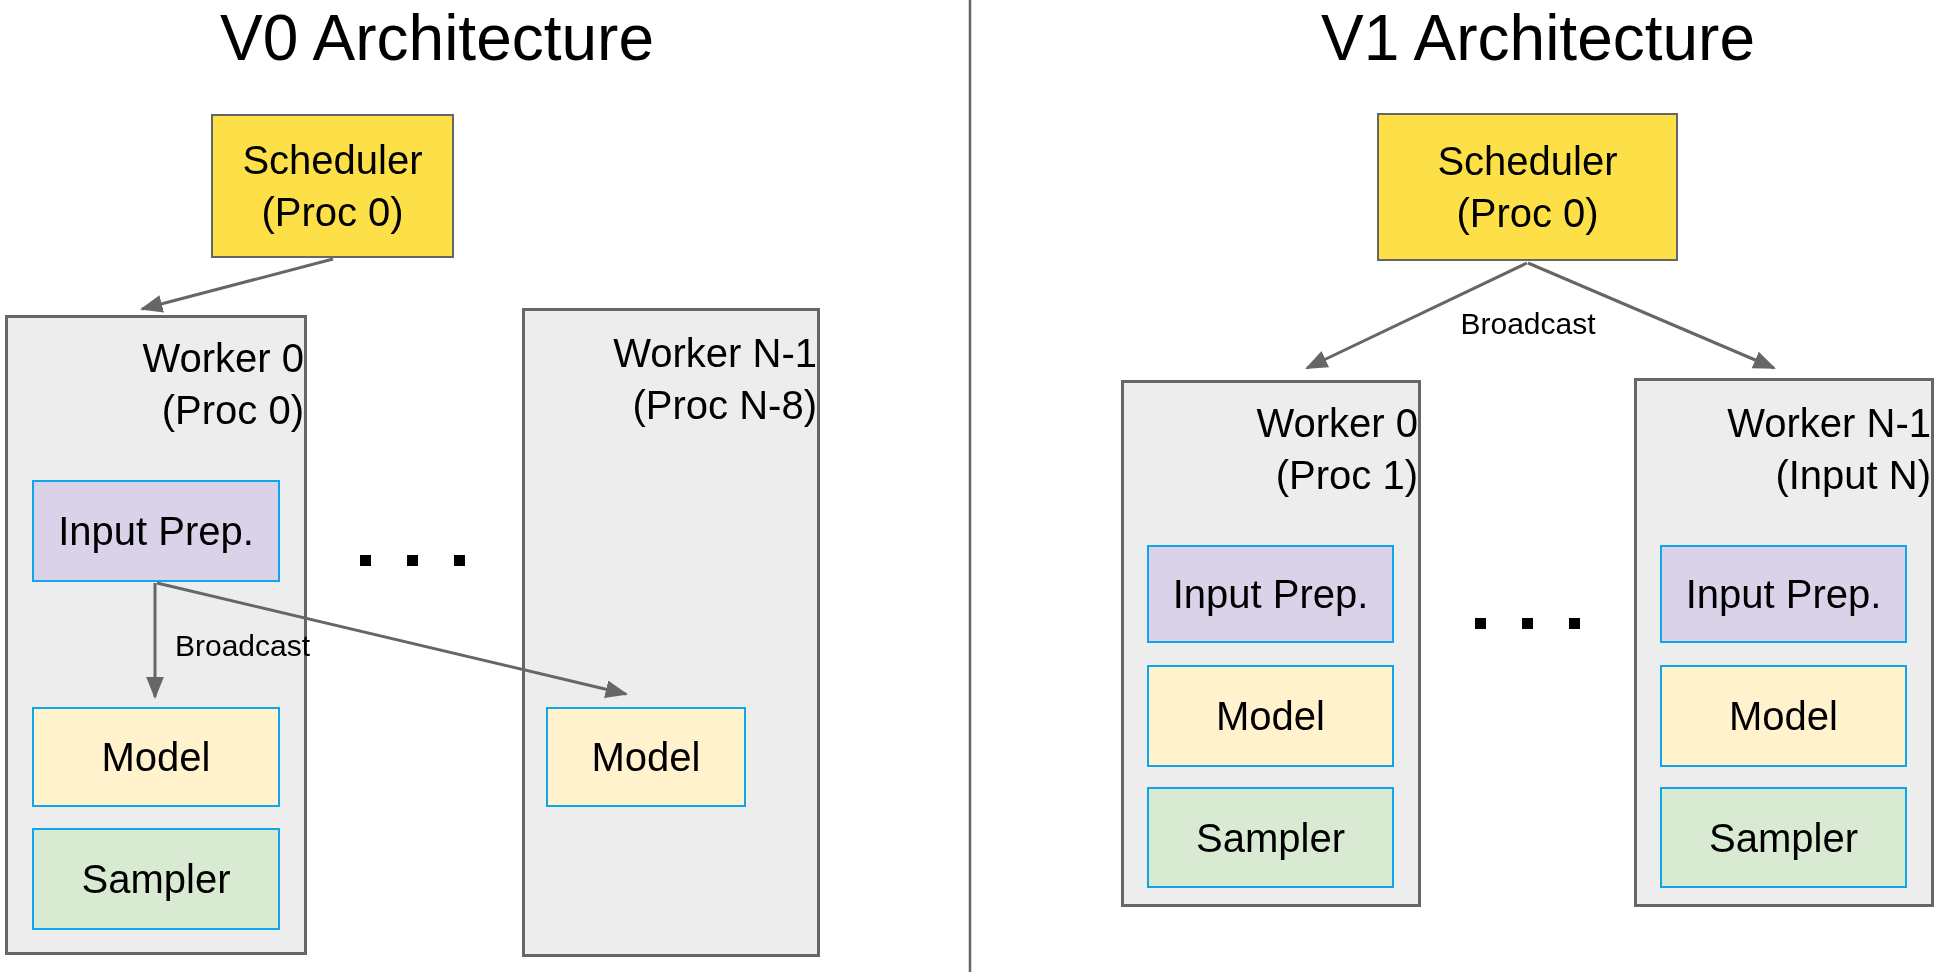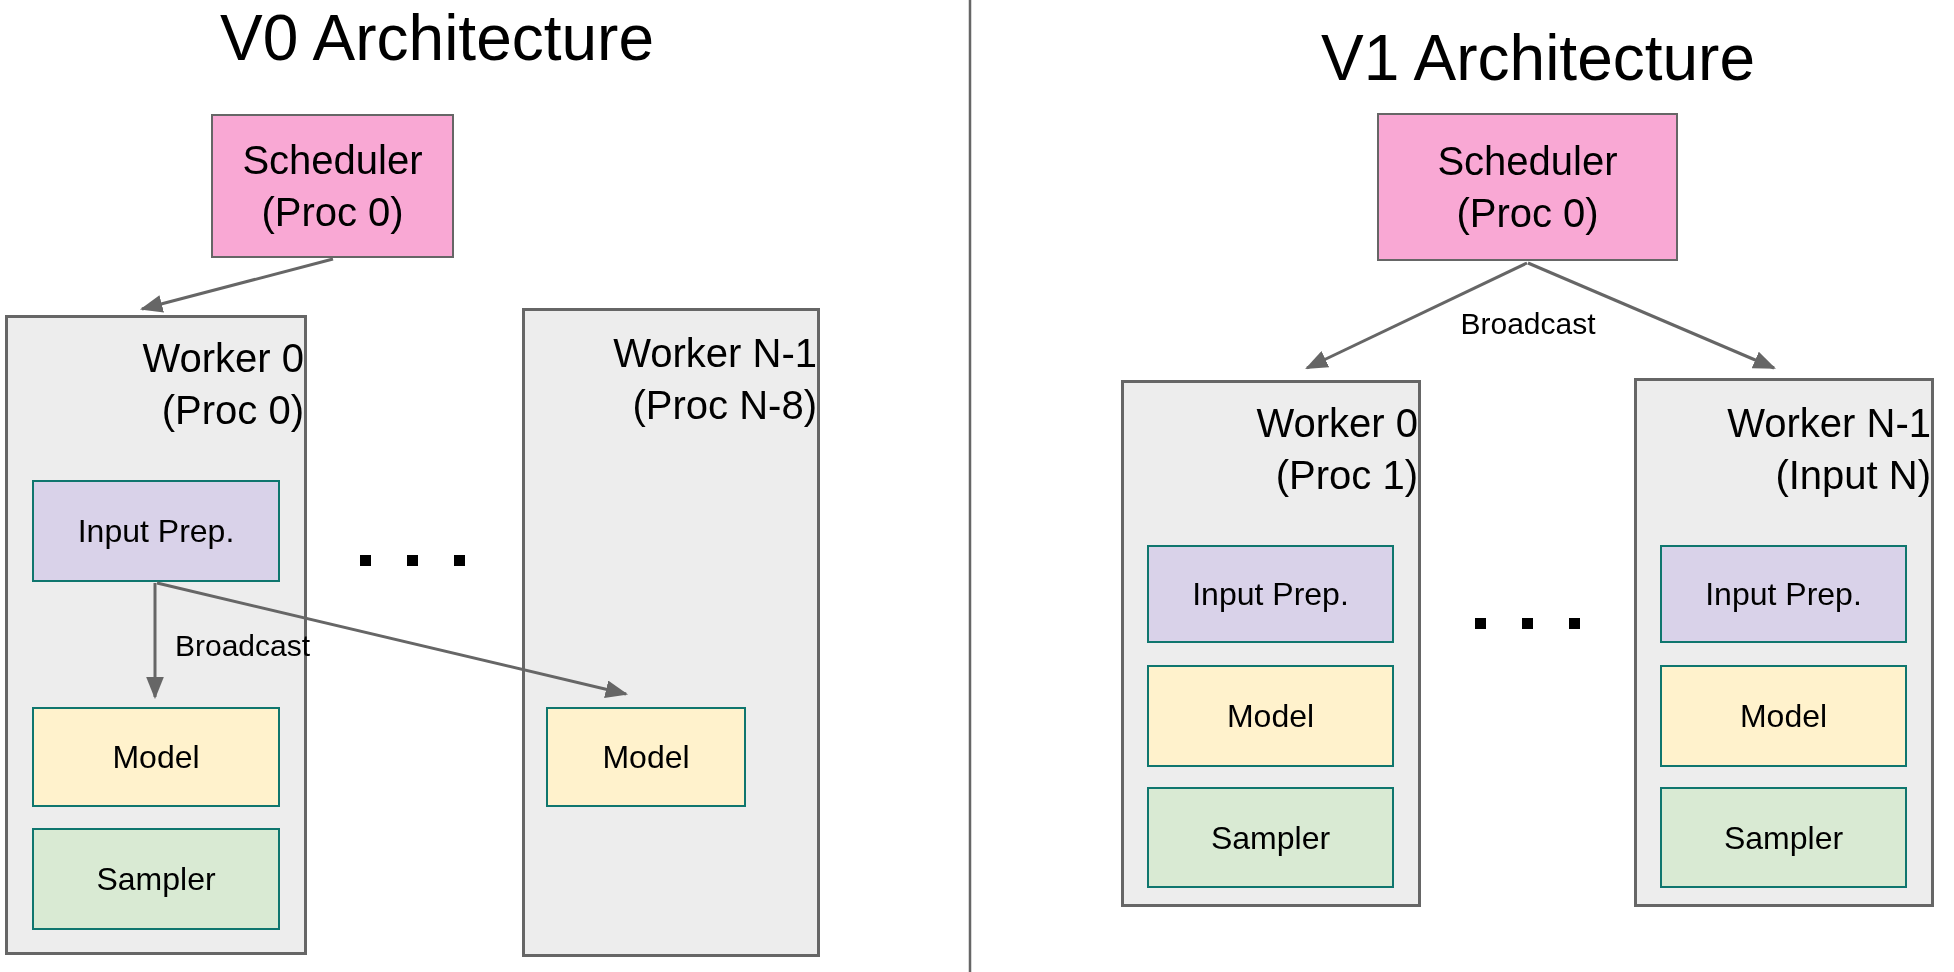--- a/index.html
+++ b/index.html
@@ -5,34 +5,34 @@
   html,body{margin:0;padding:0;background:#fff;}
   .stage{
     position:relative;width:1954px;height:972px;background:#fff;
     font-family:"Liberation Sans",sans-serif;color:#000;overflow:hidden;
   }
   .abs{position:absolute;}
   .title{
     font-size:64px;line-height:72px;text-align:center;white-space:nowrap;
   }
   .node{
-    box-sizing:border-box;background:#f9a8d4;border:2px solid #666;
+    box-sizing:border-box;background:#fde047;border:2px solid #666;
     display:flex;flex-direction:column;align-items:center;justify-content:center;
     text-align:center;font-size:40px;line-height:52px;
   }
   .workerbox{
     box-sizing:border-box;background:#ededed;border:3px solid #666;
   }
   .worker-label{
     width:100%;text-align:right;font-size:40px;line-height:52px;
   }
   .comp{
-    box-sizing:border-box;border:2px solid #0f766e;
+    box-sizing:border-box;border:2px solid #0ea5e9;
     display:flex;align-items:center;justify-content:center;
-    text-align:center;font-size:32px;line-height:44px;
+    text-align:center;font-size:40px;line-height:44px;
   }
   .comp.purple{background:#d9d2e9;}
   .comp.yellow{background:#fff2cc;}
   .comp.green{background:#d9ead3;}
   .broadcast{font-size:30px;line-height:44px;white-space:nowrap;}
   .dots{display:flex;justify-content:space-between;align-items:center;}
   .dots span{display:block;width:11px;height:11px;background:#000;}
   svg.overlay{position:absolute;left:0;top:0;pointer-events:none;}
 </style>
 </head>
@@ -65,21 +65,21 @@
   </div>
   <div class="abs comp yellow" style="left:546px;top:707px;width:200px;height:100px;">Model</div>
 
   <div class="abs dots" style="left:360px;top:555px;width:105px;height:11px;" aria-label=". . .">
     <span></span>
       <span></span>
       <span></span>
   </div>
   <div class="abs broadcast" style="left:175px;top:624px;">Broadcast</div>
 
-  <div class="abs title" style="left:1308px;top:2px;width:460px;margin-top:20px;">V1 Architecture</div>
+  <div class="abs title" style="left:1308px;top:2px;width:460px;">V1 Architecture</div>
 
   <div class="abs node" style="left:1377px;top:113px;width:301px;height:148px;">
     <div>Scheduler</div>
     <div>(Proc 0)</div>
   </div>
 
   <div class="abs broadcast" style="left:1416px;top:302px;width:224px;text-align:center;">Broadcast</div>
 
   <div class="abs workerbox" style="left:1121px;top:380px;width:300px;height:527px;">
     <div class="worker-label" style="margin-top:14px;">

